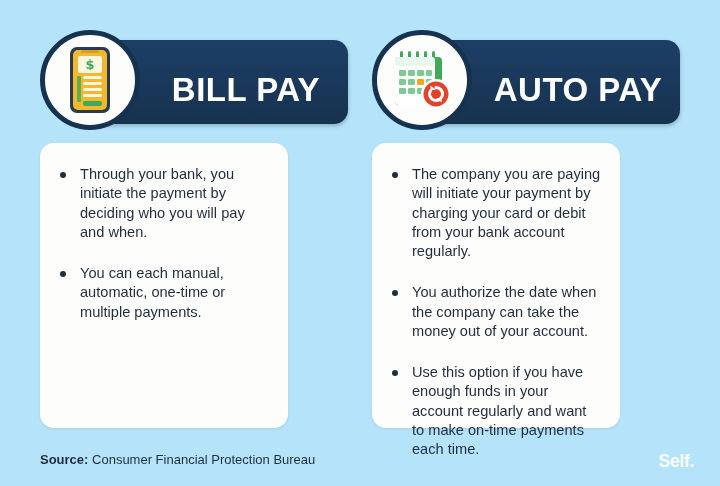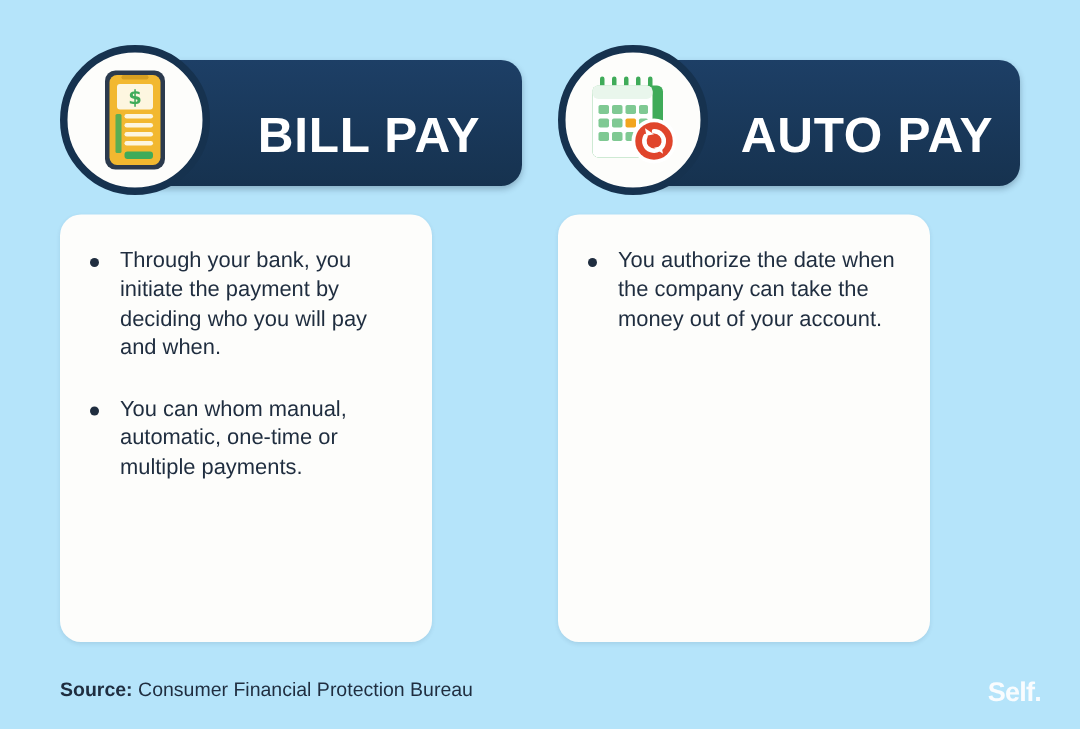--- a/index.html
+++ b/index.html
@@ -168,21 +168,21 @@
           <rect x="21" y="43" width="19" height="3" rx="1.5" fill="#fdf6e0"></rect>
           <rect x="21" y="49" width="19" height="3" rx="1.5" fill="#fdf6e0"></rect>
           <rect x="21" y="56" width="19" height="5" rx="2" fill="#3fab59"></rect>
         </svg>
       </div>
     </div>
 
     <div class="card">
       <ul class="bullets">
         <li>Through your bank, you initiate the payment by deciding who you will pay and when.</li>
-        <li>You can whom manual, automatic, one-time or multiple payments.</li>
+        <li>You can each manual, automatic, one-time or multiple payments.</li>
       </ul>
     </div>
   </div>
 
   <div class="column right">
 
     <div class="header-row">
       <div class="header-bar"></div>
       <div class="header-title">AUTO PAY</div>
 
@@ -215,21 +215,23 @@
           <circle cx="46" cy="45" r="12.5" fill="#e0452c"></circle>
           <path d="M46 38.5 a6.5 6.5 0 1 1 -5.6 3.3" fill="none" stroke="#ffffff" stroke-width="3" stroke-linecap="round"></path>
           <path d="M40 36.5 l1 5 l5 -1 z" fill="#ffffff"></path>
           <path d="M52 53.5 l-1 -5 l-5 1 z" fill="#ffffff"></path>
         </svg>
       </div>
     </div>
 
     <div class="card">
       <ul class="bullets">
+        <li>The company you are paying will initiate your payment by charging your card or debit from your bank account regularly.</li>
         <li>You authorize the date when the company can take the money out of your account.</li>
+        <li>Use this option if you have enough funds in your account regularly and want to make on-time payments each time.</li>
       </ul>
     </div>
   </div>
 
   <div class="footer">
     <div class="source">
       <span class="source-label">Source:</span>
       <span class="source-value">Consumer Financial Protection Bureau</span>
     </div>
     <div class="brand-logo">Self.</div>

